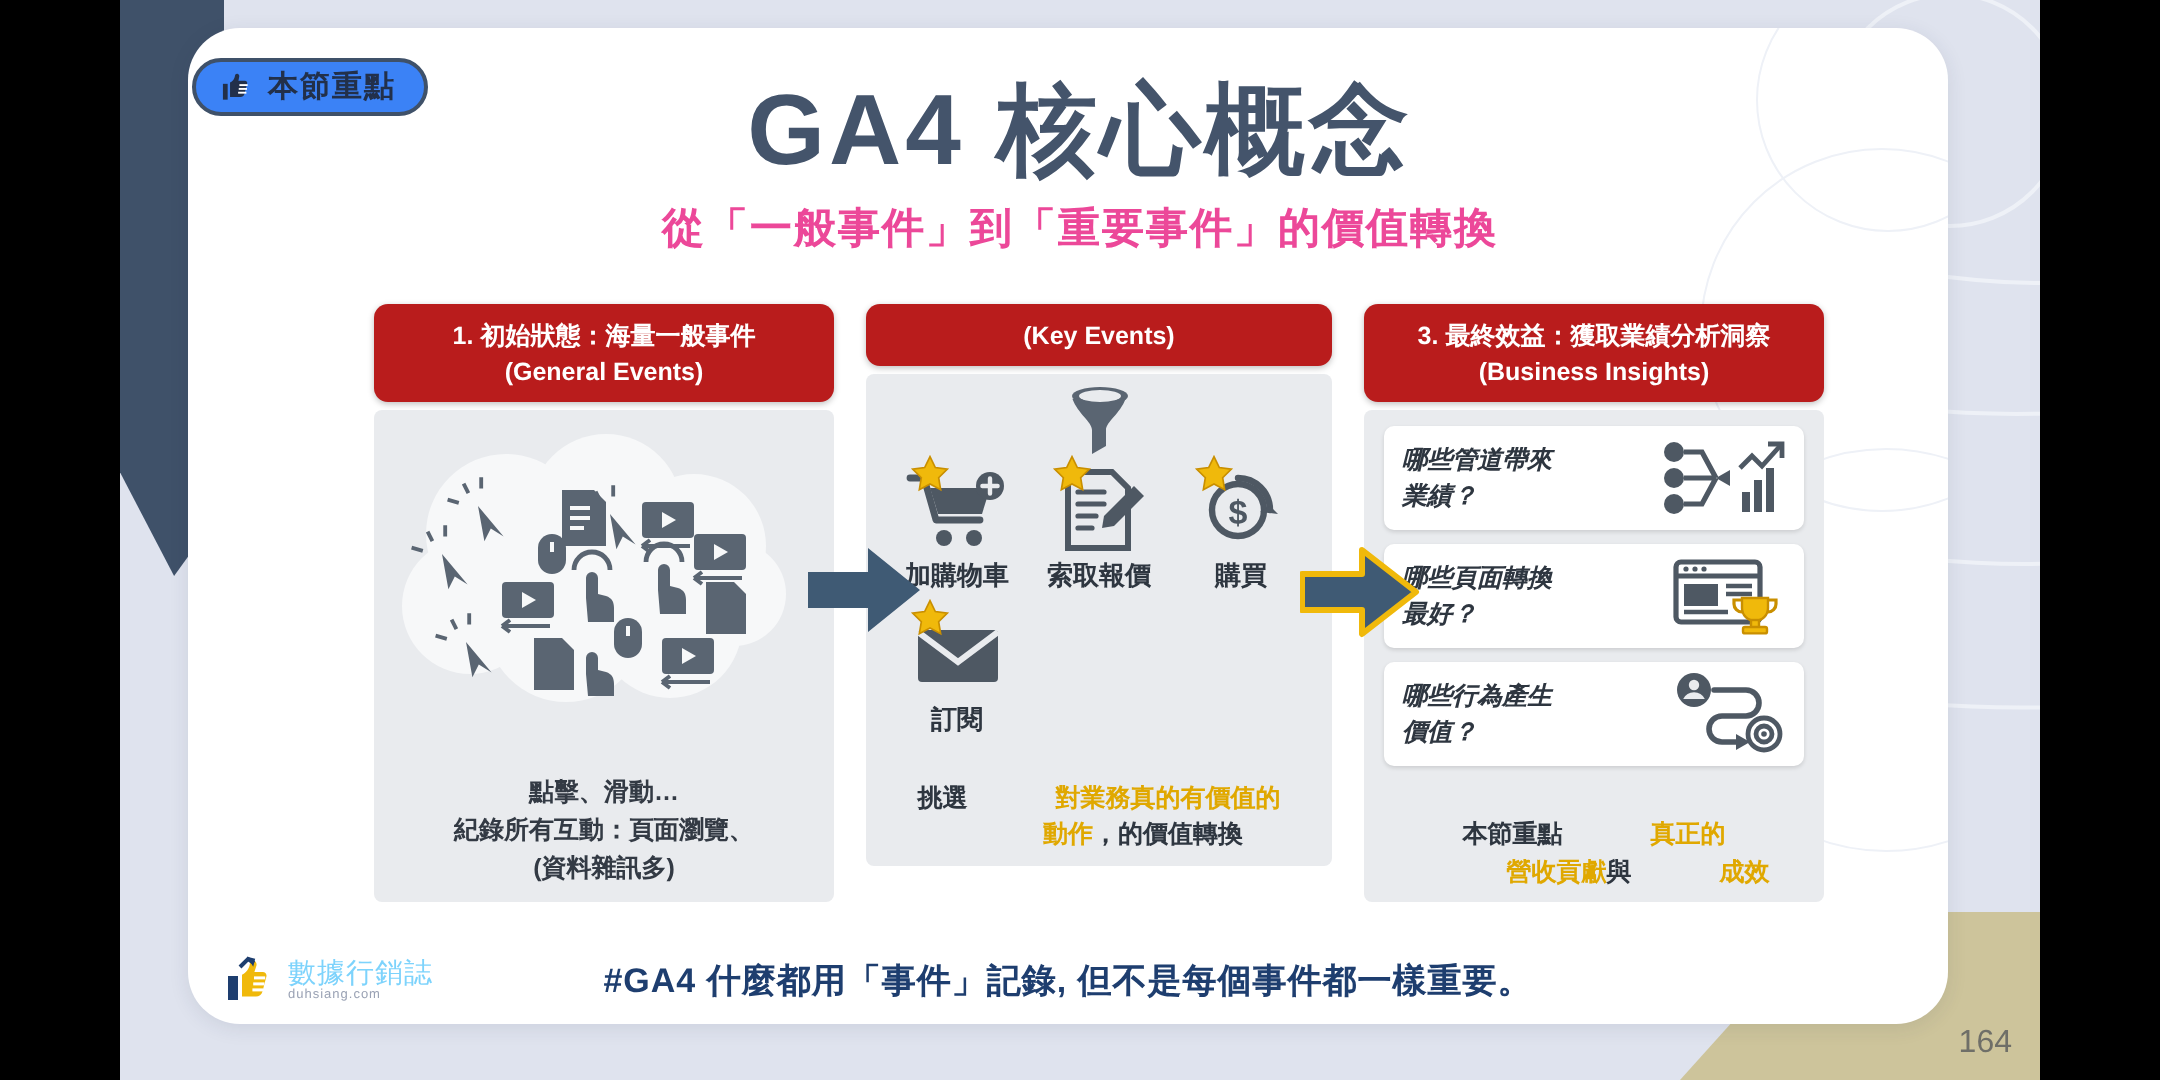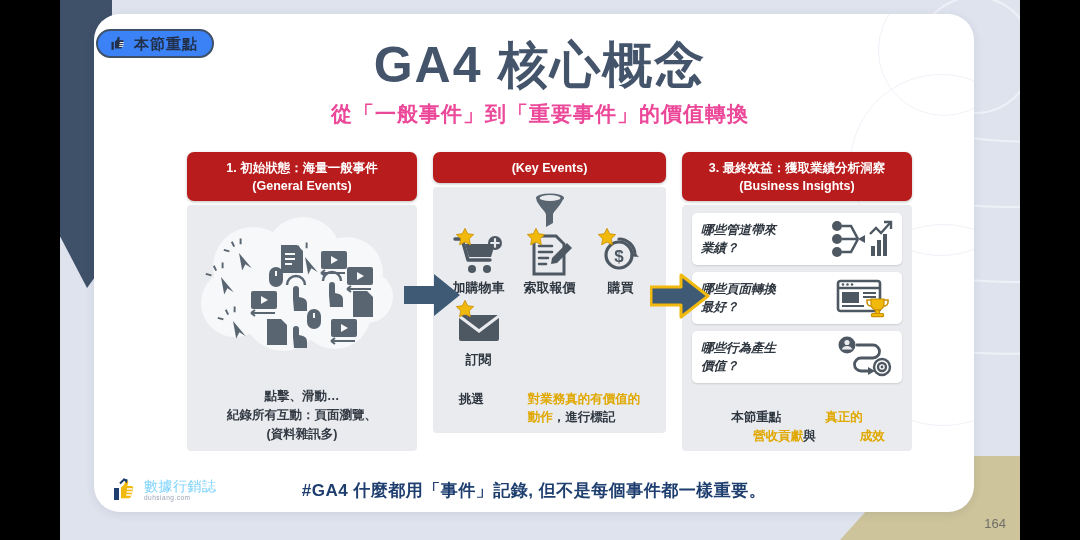--- a/index.html
+++ b/index.html
@@ -79,21 +79,21 @@
 
   
   .footer{position:absolute;left:94px;bottom:26px;width:880px;height:48px;display:flex;align-items:center;}
   .logo{display:flex;align-items:center;gap:6px;margin-left:18px;}
   .logo-text{line-height:1;}
   .logo-name{font-size:14px;font-weight:normal;color:#7dd3fc;letter-spacing:.5px;}
   .logo-url{font-size:6.5px;color:#9aa2b4;letter-spacing:.5px;margin-top:2px;}
   .footer-text{position:absolute;left:0;right:0;text-align:center;font-size:17px;font-weight:bold;
                color:#1e3e6f;letter-spacing:.5px;}
 
-  .pagenum{position:absolute;right:74px;bottom:9px;font-size:13px;color:#6f6f68;}
+  .pagenum{position:absolute;right:74px;bottom:9px;font-size:16px;color:#6f6f68;}
 </style>
 </head>
 <body>
 
 <div id="stage">
 
   <div class="slide-bg"></div>
 
   <svg class="deco" viewBox="0 0 960 540" preserveAspectRatio="none">
     <circle cx="915" cy="55" r="58" fill="none" stroke="#eef1f7" stroke-width="2"></circle>
@@ -292,21 +292,21 @@
                 <rect x="5" y="8" width="40" height="26" rx="2" fill="#4e5863"></rect>
                 <path d="M5 9l20 15 20-15" fill="none" stroke="#e9ebee" stroke-width="3"></path>
               </svg>
             </div>
             <div class="keylabel">訂閱</div>
           </div>
 
         </div>
         <div class="cap2">
           <div><span>挑選</span><span class="gold">對業務真的有價值的</span></div>
-          <div><span class="gold">動作</span><span>，進行標記</span></div>
+          <div><span class="gold">動作</span><span>，的價值轉換</span></div>
         </div>
       </div>
     </div>
 
     <div class="panel p3">
       <div class="panel-head">
         <div>3. 最終效益：獲取業績分析洞察</div>
         <div class="en">(Business Insights)</div>
       </div>
       <div class="panel-body">

